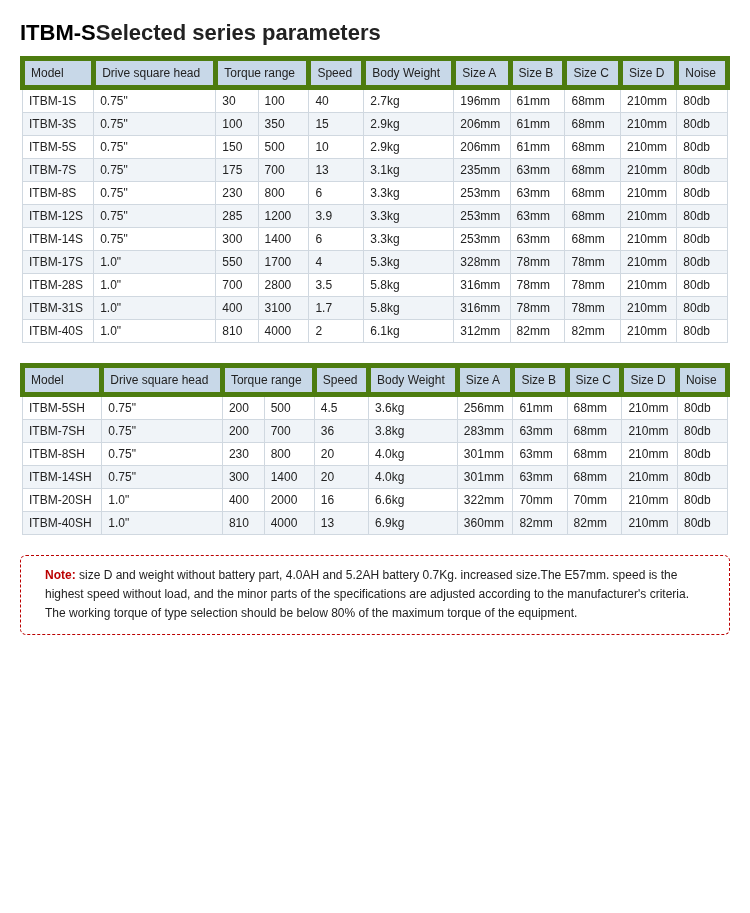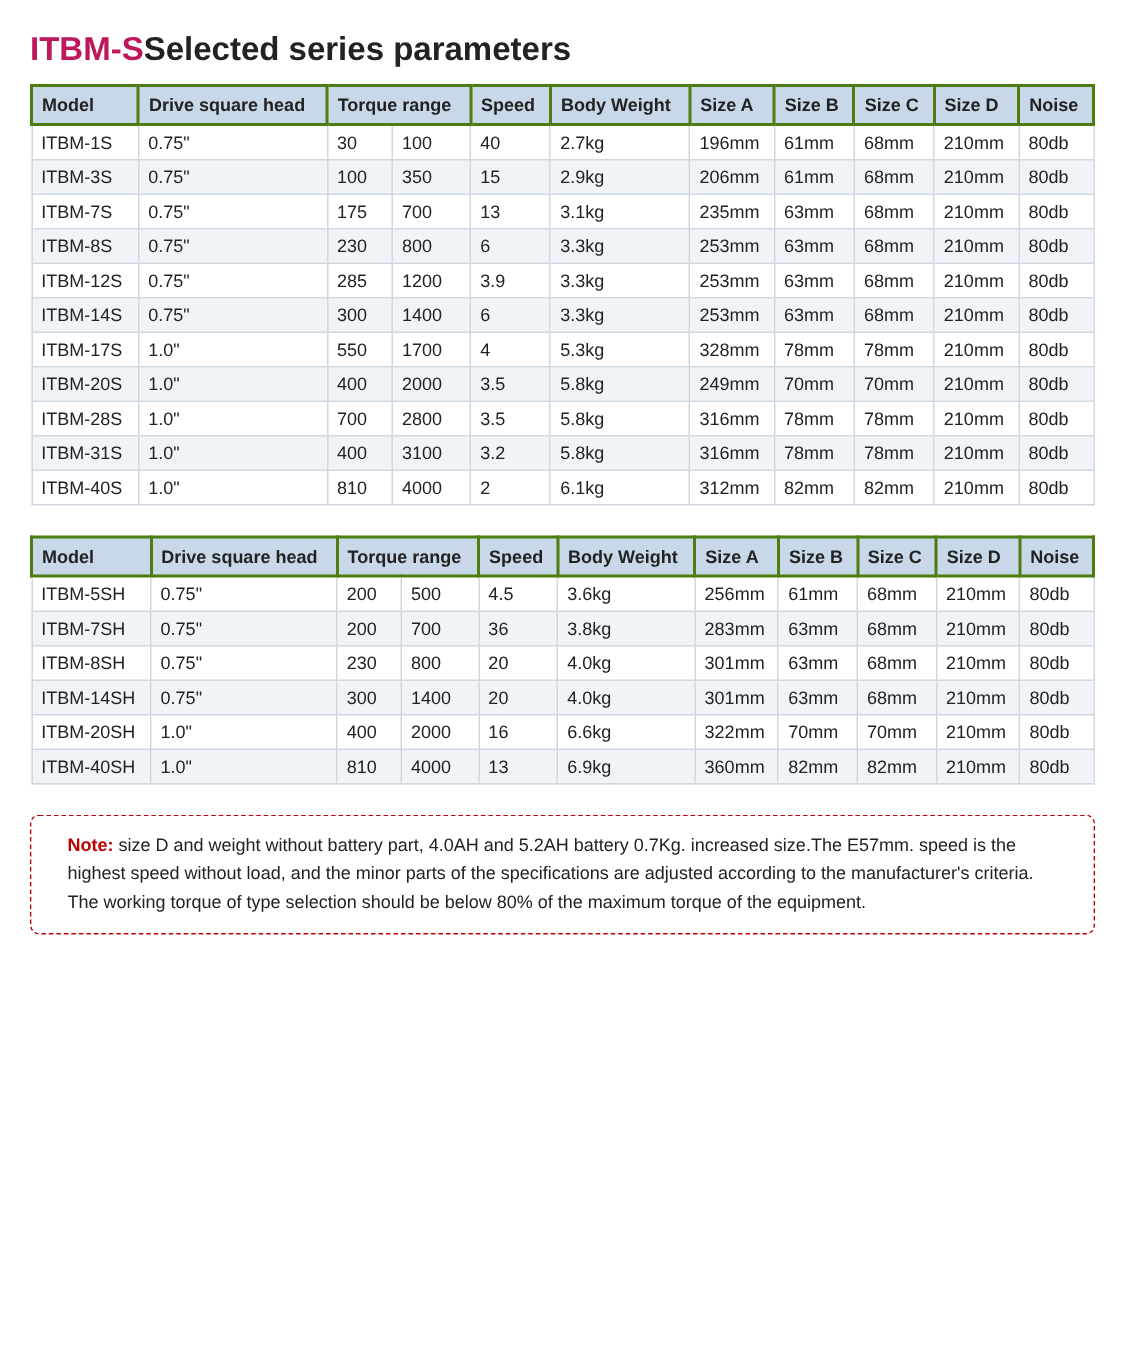--- a/index.html
+++ b/index.html
@@ -11,37 +11,37 @@
       padding: 20px;
       width: 750px;
     }
     .section-title {
       font-size: 22px;
       font-weight: bold;
       margin-bottom: 10px;
       color: #222;
     }
     .section-title .highlight {
-      color: #be185d;
+      color: #000000;
       text-align: center;
     }
     table {
       width: 100%;
       border-collapse: collapse;
       margin-bottom: 20px;
     }
     thead tr {
       background: #c8d8e8;
     }
     thead th {
       padding: 5px 6px;
       text-align: left;
-      font-weight: bold;
+      font-weight: normal;
       font-size: 12px;
-      border: 2px solid #4d7c0f;
+      border: 5px solid #4d7c0f;
     }
     tbody tr {
       background: #fff;
       border-radius: 10px;
     }
     tbody tr:nth-child(even) {
       background: #f0f4f8;
     }
     tbody td {
       padding: 4px 6px;
@@ -108,20 +108,33 @@
           <td>350</td>
           <td>15</td>
           <td>2.9kg</td>
           <td>206mm</td>
           <td>61mm</td>
           <td>68mm</td>
           <td>210mm</td>
           <td>80db</td>
         </tr>
         <tr>
+          <td>ITBM-5S</td>
+          <td>0.75"</td>
+          <td>150</td>
+          <td>500</td>
+          <td>10</td>
+          <td>2.9kg</td>
+          <td>206mm</td>
+          <td>61mm</td>
+          <td>68mm</td>
+          <td>210mm</td>
+          <td>80db</td>
+        </tr>
+        <tr>
           <td>ITBM-7S</td>
           <td>0.75"</td>
           <td>175</td>
           <td>700</td>
           <td>13</td>
           <td>3.1kg</td>
           <td>235mm</td>
           <td>63mm</td>
           <td>68mm</td>
           <td>210mm</td>
@@ -173,51 +186,38 @@
           <td>1700</td>
           <td>4</td>
           <td>5.3kg</td>
           <td>328mm</td>
           <td>78mm</td>
           <td>78mm</td>
           <td>210mm</td>
           <td>80db</td>
         </tr>
         <tr>
-          <td>ITBM-20S</td>
-          <td>1.0"</td>
-          <td>400</td>
-          <td>2000</td>
-          <td>3.5</td>
-          <td>5.8kg</td>
-          <td>249mm</td>
-          <td>70mm</td>
-          <td>70mm</td>
-          <td>210mm</td>
-          <td>80db</td>
-        </tr>
-        <tr>
           <td>ITBM-28S</td>
           <td>1.0"</td>
           <td>700</td>
           <td>2800</td>
           <td>3.5</td>
           <td>5.8kg</td>
           <td>316mm</td>
           <td>78mm</td>
           <td>78mm</td>
           <td>210mm</td>
           <td>80db</td>
         </tr>
         <tr>
           <td>ITBM-31S</td>
           <td>1.0"</td>
           <td>400</td>
           <td>3100</td>
-          <td>3.2</td>
+          <td>1.7</td>
           <td>5.8kg</td>
           <td>316mm</td>
           <td>78mm</td>
           <td>78mm</td>
           <td>210mm</td>
           <td>80db</td>
         </tr>
         <tr>
           <td>ITBM-40S</td>
           <td>1.0"</td>

